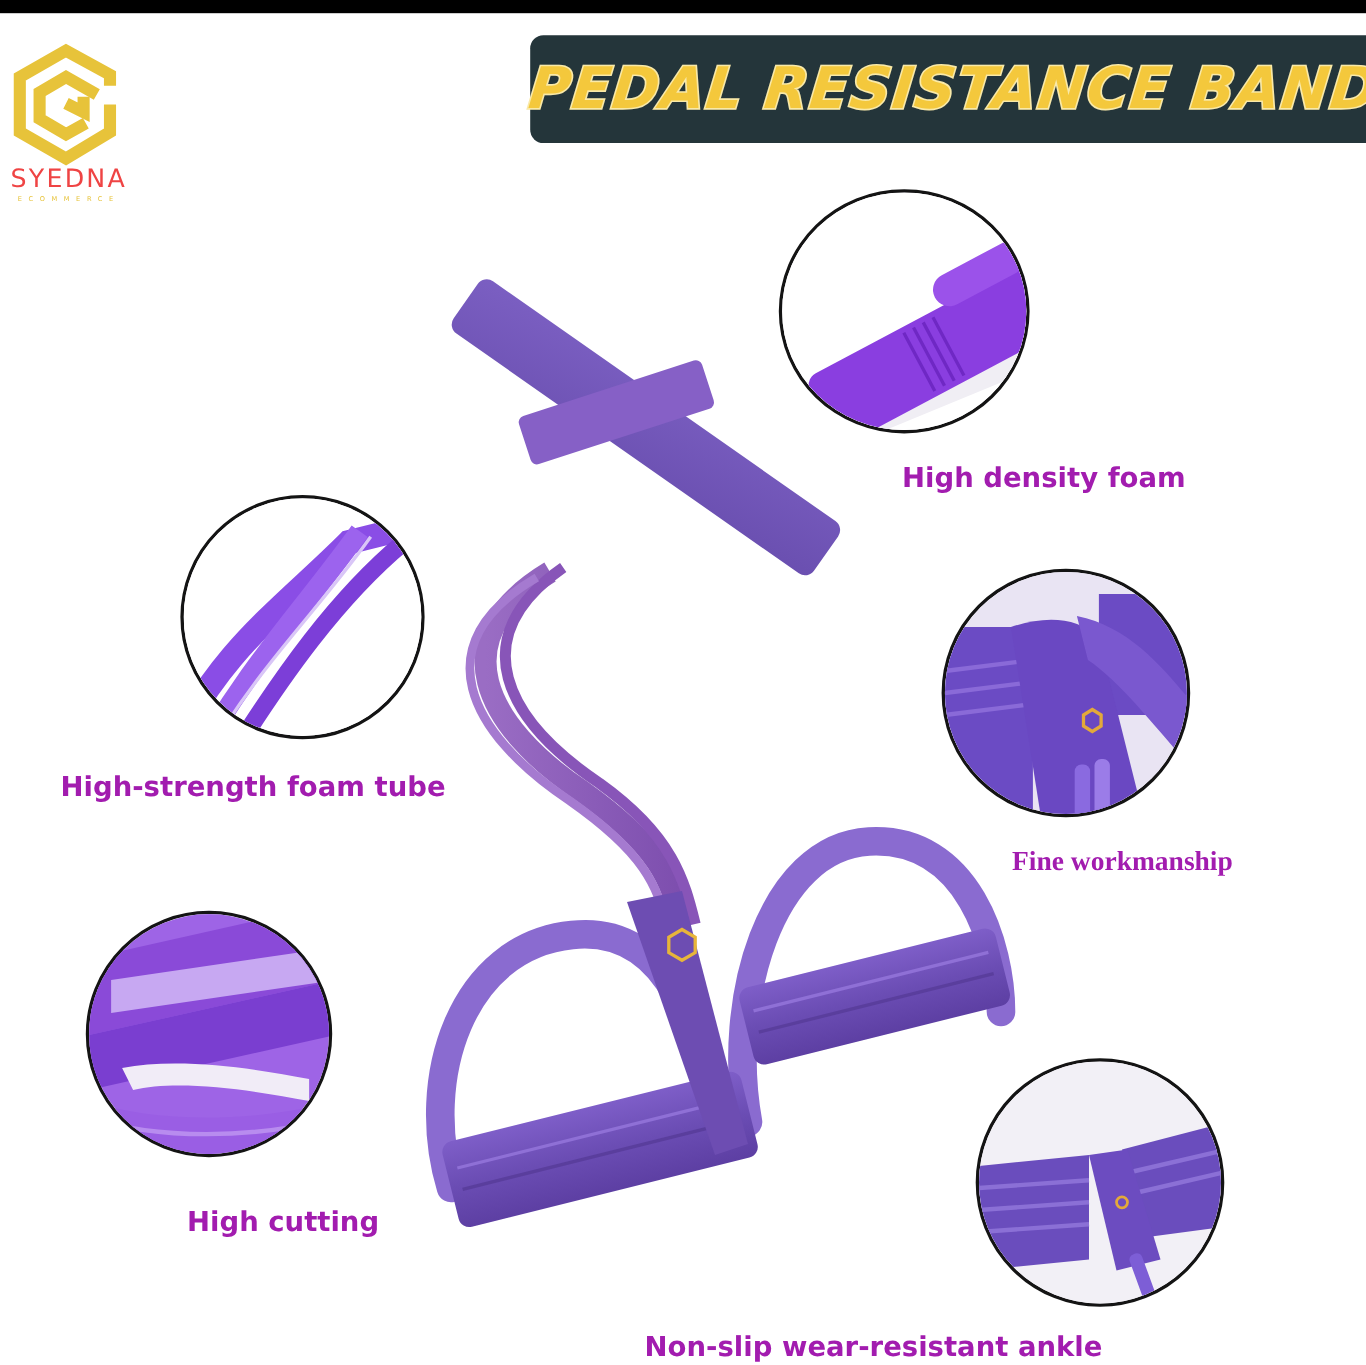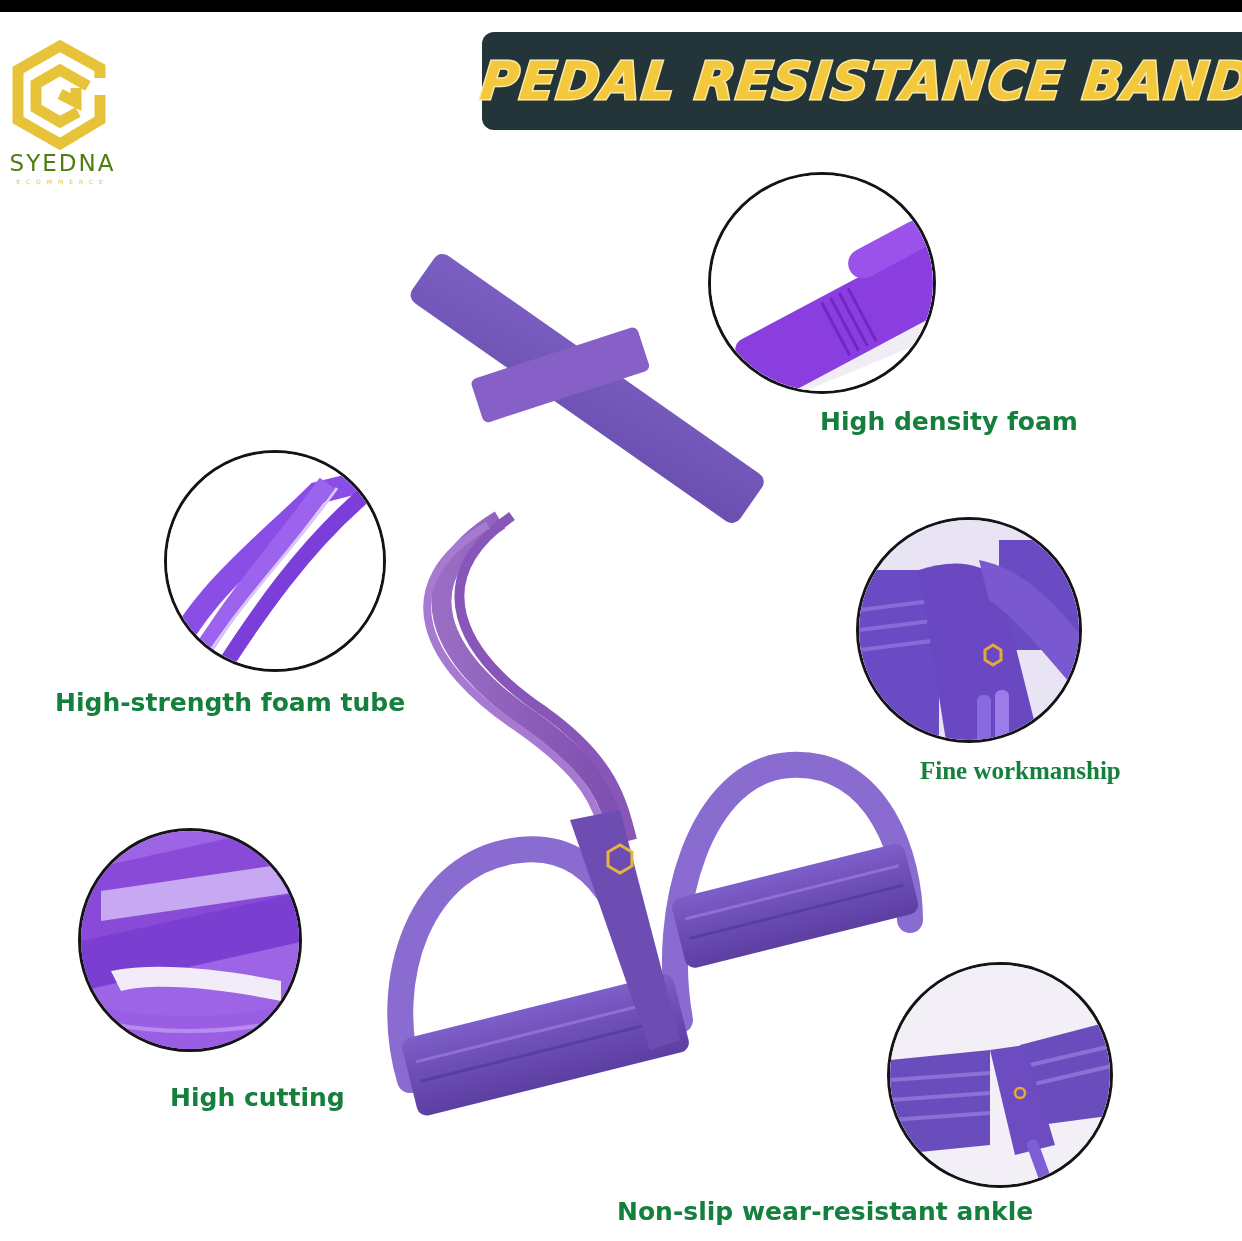--- a/index.html
+++ b/index.html
@@ -1,24 +1,24 @@
 <!DOCTYPE html>
 <html><head>
 <meta charset="utf-8">
 <style>
   html, body { margin:0; padding:0; }
   body { width:1242px; height:1241px; background:#ffffff; position:relative; overflow:hidden; font-family:"DejaVu Sans", sans-serif; }
   .topbar { position:absolute; left:0; top:0; width:1242px; height:12px; background:#000; }
   .logo { position:absolute; left:0; top:20px; width:130px; height:175px; }
-  .logo-name { position:absolute; left:0; top:150px; width:125px; text-align:center; font-family:"DejaVu Sans", sans-serif; font-size:23px; letter-spacing:2px; color:#4d7c0f; font-weight:normal; }
+  .logo-name { position:absolute; left:0; top:150px; width:125px; text-align:center; font-family:"DejaVu Sans", sans-serif; font-size:23px; letter-spacing:2px; color:#ef4444; font-weight:normal; }
   .logo-sub { position:absolute; left:0; top:178px; width:125px; text-align:center; font-size:6px; letter-spacing:6px; color:#e7c33a; }
   .banner { position:absolute; left:482px; top:32px; width:770px; height:98px; background:#24353a; border-radius:12px 0 0 12px; display:flex; align-items:center; justify-content:center; }
   .banner-text { font-family:"DejaVu Sans", sans-serif; font-weight:bold; font-style:italic; font-size:52px; color:#f4c83c; letter-spacing:1px; transform:skewX(-6deg); -webkit-text-stroke:3px #f9e9a8; paint-order:stroke fill; white-space:nowrap; }
   .circle { position:absolute; border-radius:50%; border:3px solid #141414; overflow:hidden; background:#f7f5fa; box-sizing:border-box; }
-  .label { position:absolute; font-family:"DejaVu Sans", sans-serif; font-weight:bold; font-size:25px; color:#15803d; white-space:nowrap; }
+  .label { position:absolute; font-family:"DejaVu Sans", sans-serif; font-weight:bold; font-size:25px; color:#a21caf; white-space:nowrap;margin-top:13px; }
   .product { position:absolute; left:380px; top:220px; width:560px; height:940px; }
 </style>
 </head>
 <body>
 
 <div class="topbar"></div>
 
 <div>
   <svg class="logo" viewBox="0 0 130 175">
     <g fill="none" stroke="#e7c33a" stroke-width="11" stroke-linejoin="miter">
@@ -150,13 +150,13 @@
     <line x1="0" y1="135" x2="100" y2="128" stroke="#8b70d6" stroke-width="4"></line>
     <line x1="0" y1="155" x2="100" y2="148" stroke="#8b70d6" stroke-width="4"></line>
     <path d="M130,80 L226,55 L226,150 L150,160 Z" fill="#6a4dbd"></path>
     <line x1="140" y1="100" x2="226" y2="80" stroke="#8b70d6" stroke-width="4"></line>
     <line x1="140" y1="120" x2="226" y2="100" stroke="#8b70d6" stroke-width="4"></line>
     <path d="M100,85 L135,80 L165,180 L125,190 Z" fill="#6c4cc0"></path>
     <circle cx="130" cy="128" r="5" fill="none" stroke="#e3a93a" stroke-width="2.5"></circle>
     <rect x="135" y="175" width="12" height="60" rx="5" transform="rotate(-20 141 175)" fill="#7d5ed6"></rect>
   </svg>
 </div>
-<div class="label" style="left:617px; top:1197px;text-align:center;">Non-slip wear-resistant ankle</div>
+<div class="label" style="left:586px; top:1197px;text-align:center;">Non-slip wear-resistant ankle</div>
 
 </body></html>

